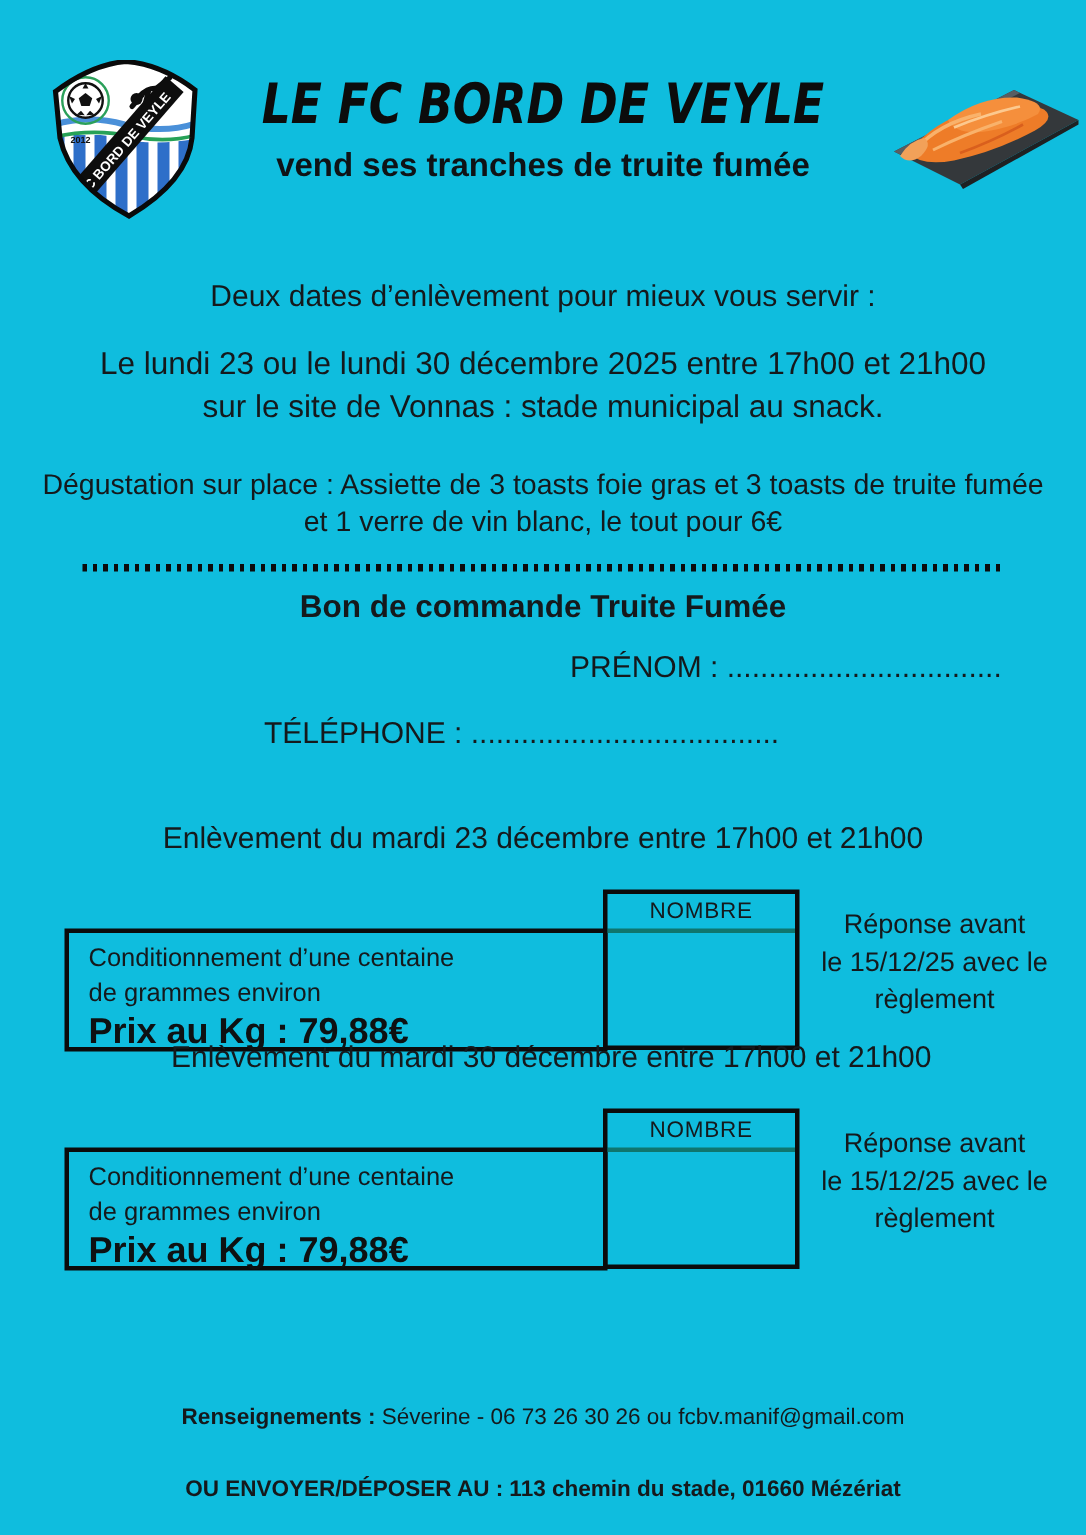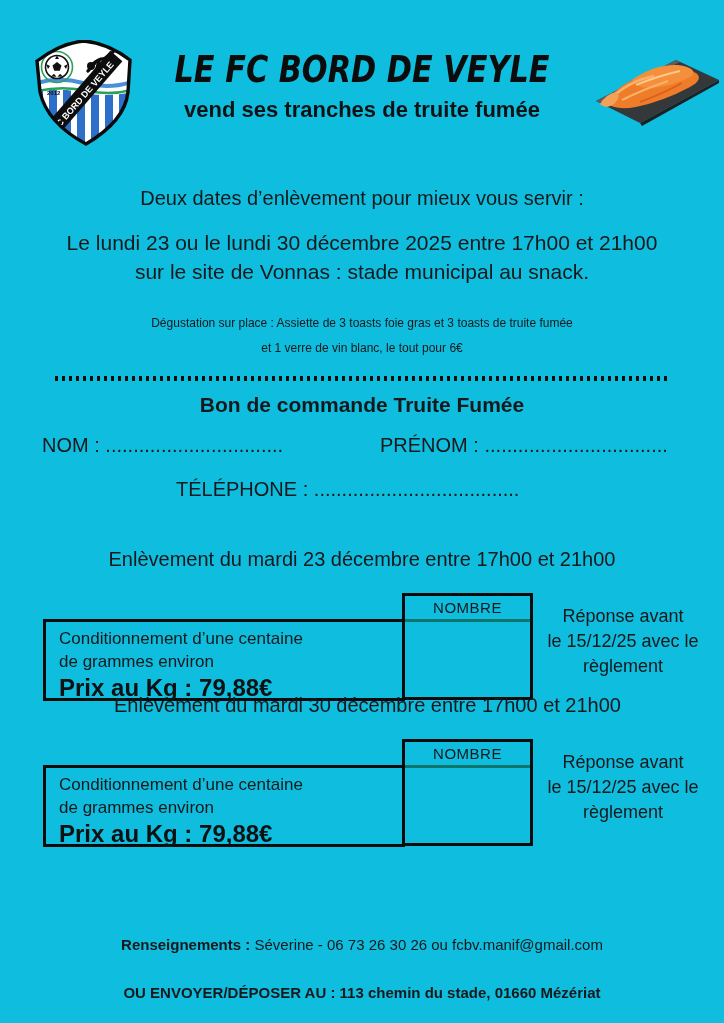--- a/index.html
+++ b/index.html
@@ -20,21 +20,21 @@
     font-size:37px; color:#0c0c0c;
     transform:scaleX(0.82);
   }
   .subtitle {
     top:97px; font-size:22px; font-weight:bold; color:#0f1316;
   }
 
   
   .intro1 { top:187px; font-size:20px; }
   .intro2 { top:228px; font-size:21px; line-height:29px; }
-  .intro3 { top:311px; font-size:12px; line-height:25px; }
+  .intro3 { top:311px; font-size:19px; line-height:25px; }
 
   .divider {
     top:376px; left:55px; width:613px; height:5px;
     background:repeating-linear-gradient(90deg,#0c0c0c 0 3px, transparent 3px 7px);
   }
 
   
   .form-title { top:393px; font-size:21px; font-weight:bold; }
   .field { top:434px; font-size:20px; white-space:nowrap; }
   .field-phone { top:478px; font-size:20px; white-space:nowrap; }
@@ -153,24 +153,20 @@
   </div>
   <div class="abs center intro3">
     <div>Dégustation sur place : Assiette de 3 toasts foie gras et 3 toasts de truite fumée</div>
     <div>et 1 verre de vin blanc, le tout pour 6€</div>
   </div>
 
   <div class="abs divider"></div>
 
   <div class="abs center form-title">Bon de commande Truite Fumée</div>
 
-  <div class="abs field" style="left:42px;">
-    <span>NOM :</span>
-    <span>................................</span>
-  </div>
   <div class="abs field" style="left:380px;">
     <span>PRÉNOM :</span>
     <span>.................................</span>
   </div>
   <div class="abs field-phone" style="left:176px;">
     <span>TÉLÉPHONE :</span>
     <span>.....................................</span>
   </div>
 
   <div class="section section-1">

